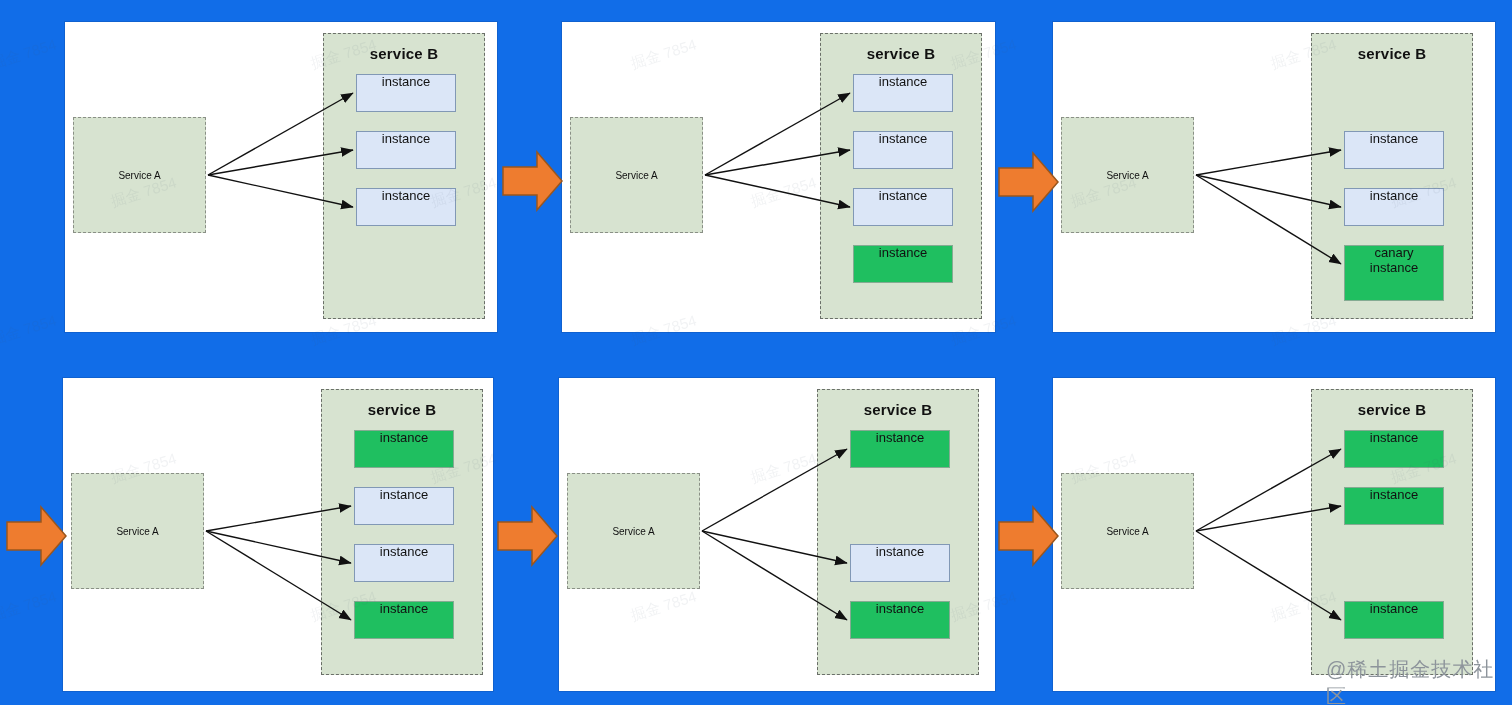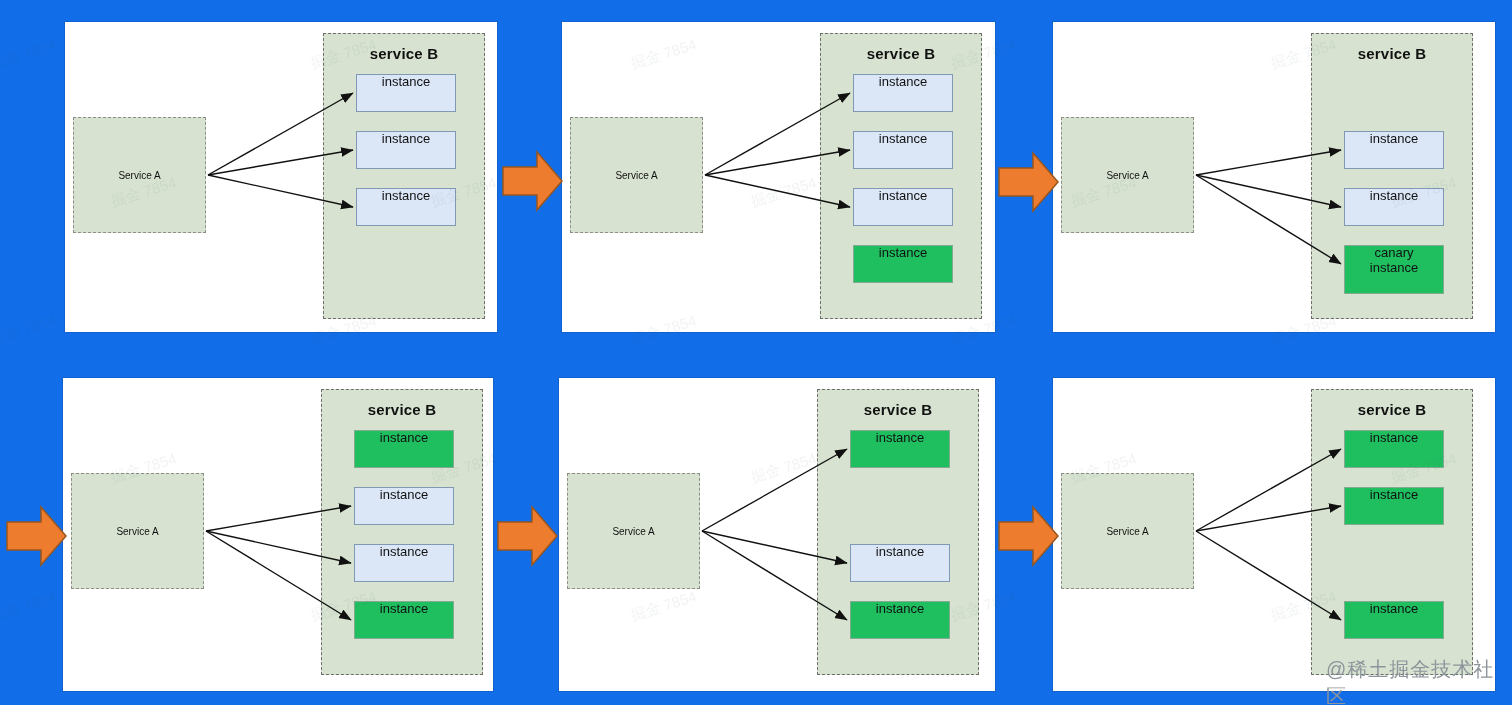--- a/index.html
+++ b/index.html
@@ -16,21 +16,21 @@
   .svcA{position:absolute;left:8px;top:95px;width:133px;height:116px;background:var(--svc-fill);
         border:1.5px dashed var(--svc-border);display:flex;align-items:center;justify-content:center;
         font-size:10px;color:var(--ink);box-sizing:border-box;}
   .svcB{position:absolute;left:258px;top:11px;width:162px;height:286px;background:var(--svc-fill);
         border:1.5px dashed var(--svcb-border);box-sizing:border-box;}
   .svcB-t{text-align:center;margin-top:11px;font-size:15px;font-weight:600;color:var(--ink);letter-spacing:.2px;}
   .inst{position:absolute;left:291px;width:100px;height:38px;display:flex;justify-content:center;
         font-size:13px;color:var(--ink);box-sizing:border-box;text-align:center;white-space:pre-line;line-height:1.15;}
   .inst.blue{background:var(--blue-fill);border:1px solid var(--blue-border);}
   .inst.green{background:var(--green-fill);border:1px solid var(--green-border);}
-  .inst.two{height:49px;}
+  .inst.two{height:56px;}
   .wires{position:absolute;left:0;top:0;pointer-events:none;}
   .flow{position:absolute;width:62px;height:62px;}
   .wm-layer{position:absolute;left:0;top:0;width:1512px;height:705px;pointer-events:none;z-index:40;}
   .wm-tile{position:absolute;font-size:15px;color:#44566b;opacity:.07;transform:rotate(-17deg);white-space:nowrap;}
   .credit{position:absolute;left:1326px;top:656px;font-size:20px;color:#8d949b;letter-spacing:1px;z-index:45;}
 </style>
 </head>
 <body>
 
 <div class="stage">

